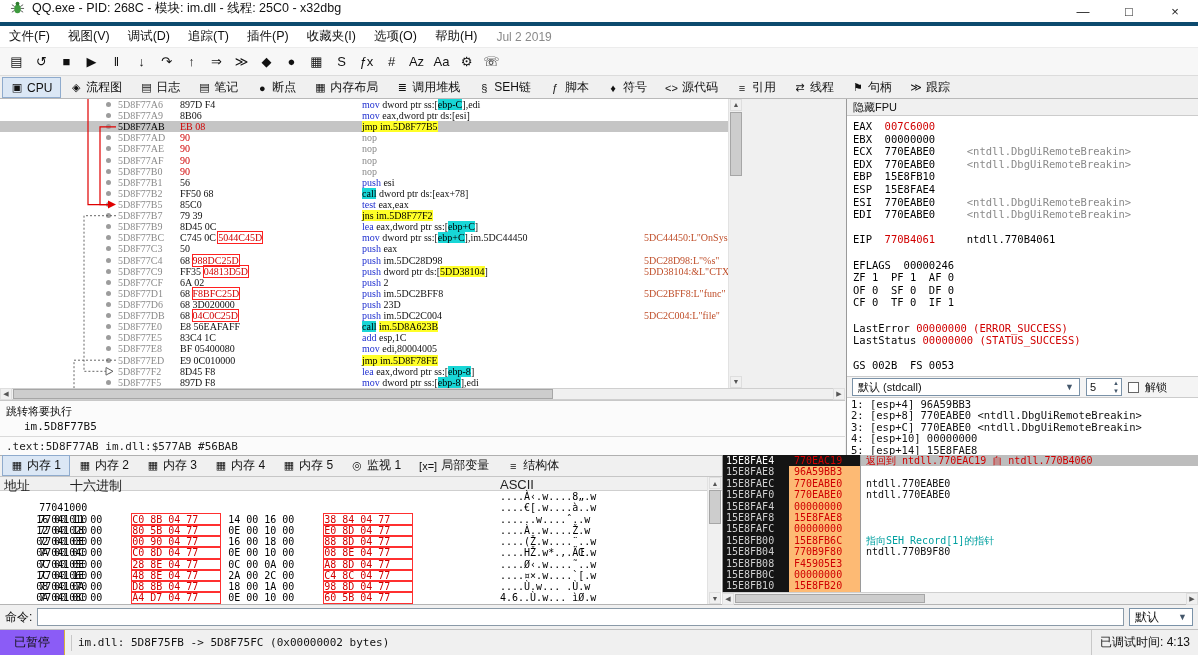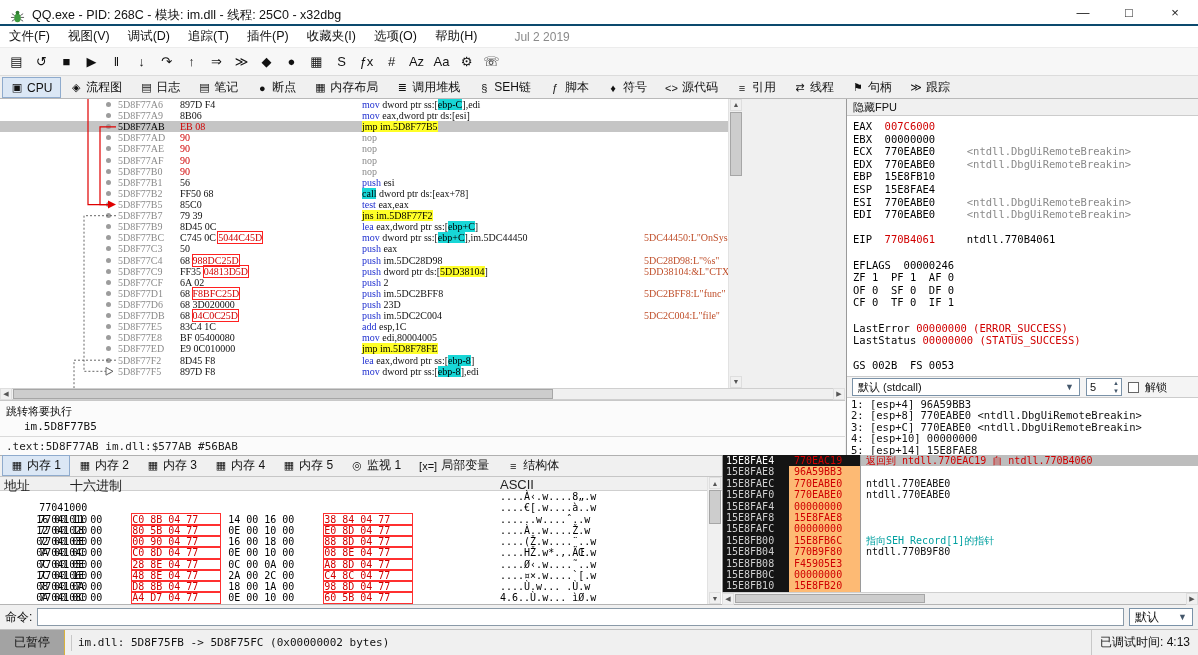--- a/index.html
+++ b/index.html
@@ -4,31 +4,31 @@
 <style>
   html,body{margin:0;padding:0}
   body{width:1198px;height:655px;position:relative;overflow:hidden;background:#f0f0f0;
        font-family:"Liberation Sans","DejaVu Sans",sans-serif;color:#111;
        -webkit-font-smoothing:antialiased}
   *{box-sizing:border-box}
   .mono{font-family:"DejaVu Sans Mono","Liberation Mono",monospace}
 
   
   #titlebar{position:absolute;top:0;left:0;right:0;height:28px;background:#ffffff;
-            border-bottom:4px solid #0c4a6e;display:flex;align-items:flex-end;padding-left:8px}
+            border-bottom:6px solid #0c4a6e;display:flex;align-items:flex-start;padding-left:8px}
   #appicon{width:18px;display:flex;align-items:center;justify-content:center}
   #title{font-size:12.5px;margin-left:6px;white-space:nowrap}
   #winbtns{margin-left:auto;display:flex;height:100%}
   .wbtn{width:46px;height:100%;display:flex;align-items:center;justify-content:center;
         font-size:13px;color:#222}
   
   #menubar{position:absolute;top:26px;left:0;right:0;height:22px;background:#ffffff;
            display:flex;align-items:center;border-bottom:1px solid #ececec;font-size:12.5px}
   .menuitem{padding:0 9px;height:100%;display:flex;align-items:center}
-  #builddate{color:#8a8a8a;margin-left:28px;font-size:12px}
+  #builddate{color:#8a8a8a;margin-left:10px;font-size:12px}
   
   #toolbar{position:absolute;top:48px;left:0;right:0;height:28px;background:#f7f7f7;
            border-bottom:1px solid #dcdcdc;display:flex;align-items:center;padding-left:4px}
   .tbicon{min-width:25px;height:24px;display:flex;align-items:center;justify-content:center;
           font-size:13px;padding:0 2px}
   
   #viewtabs{position:absolute;top:76px;left:0;right:0;height:23px;background:#f0f0f0;
             border-bottom:1px solid #b9b9b9;display:flex;align-items:flex-end;padding-left:2px}
   .vtab{height:21px;display:flex;align-items:center;gap:4px;padding:0 8px;font-size:12px;
         border:1px solid transparent;white-space:nowrap}
@@ -123,21 +123,21 @@
              border-left:1px solid #9a9a9a;font-family:"DejaVu Sans Mono","Liberation Mono",monospace;font-size:10px}
   .crow{height:11.4px;line-height:11.4px;padding-left:5px;white-space:pre;overflow:hidden}
   .crow.sel{background:#bdbdbd}
   
   #cmdbar{position:absolute;top:604px;left:0;right:0;height:25px;background:#f0f0f0;
           border-top:1px solid #b5b5b5;display:flex;align-items:center;gap:5px;padding:0 5px;font-size:12px}
   #cmdinput{flex:1;height:18px;background:#fff;border:1px solid #8a9aa8}
   #cmdcombo{width:64px}
   #statusbar{position:absolute;top:629px;left:0;right:0;height:26px;background:#f0f0f0;
              border-top:1px solid #c0c0c0;display:flex;align-items:center;font-size:12px}
-  #statebadge{background:#a3a3a3;border-right:1px solid #d9b23c;height:100%;display:flex;
+  #statebadge{background:#8b5cf6;border-right:1px solid #d9b23c;height:100%;display:flex;
               align-items:center;padding:0 14px}
   .sep{width:1px;height:16px;background:#c8c8c8;margin:0 6px}
   #statusmsg{}
   #statusright{margin-left:auto;padding:0 8px;border-left:1px solid #c8c8c8;height:100%;
                display:flex;align-items:center;white-space:nowrap}
 </style>
 </head>
 <body>
 
 <div id="titlebar">
@@ -470,20 +470,27 @@
     </div>
 
     <div class="drow">
       <span class="dot"></span>
       <span class="daddr">5D8F77DB</span>
       <span class="dbytes"><span class="tk tk-op">68 </span><span class="tk tk-box">04C0C25D</span></span>
       <span class="dinstr"><span class="tk tk-mn">push </span><span class="tk tk-op">im.5DC2C004</span></span>
       <span class="dcmt">5DC2C004:L"file"</span>
     </div>
 
+    <div class="drow">
+      <span class="dot"></span>
+      <span class="daddr">5D8F77E0</span>
+      <span class="dbytes"><span class="tk tk-op">E8 56EAFAFF</span></span>
+      <span class="dinstr"><span class="tk tk-cb">call</span><span class="tk tk-op"> </span><span class="tk tk-yb">im.5D8A623B</span></span>
+      <span class="dcmt"></span>
+    </div>
 
     <div class="drow">
       <span class="dot"></span>
       <span class="daddr">5D8F77E5</span>
       <span class="dbytes"><span class="tk tk-op">83C4 1C</span></span>
       <span class="dinstr"><span class="tk tk-mn">add </span><span class="tk tk-op">esp,1C</span></span>
       <span class="dcmt"></span>
     </div>
 
     <div class="drow">

